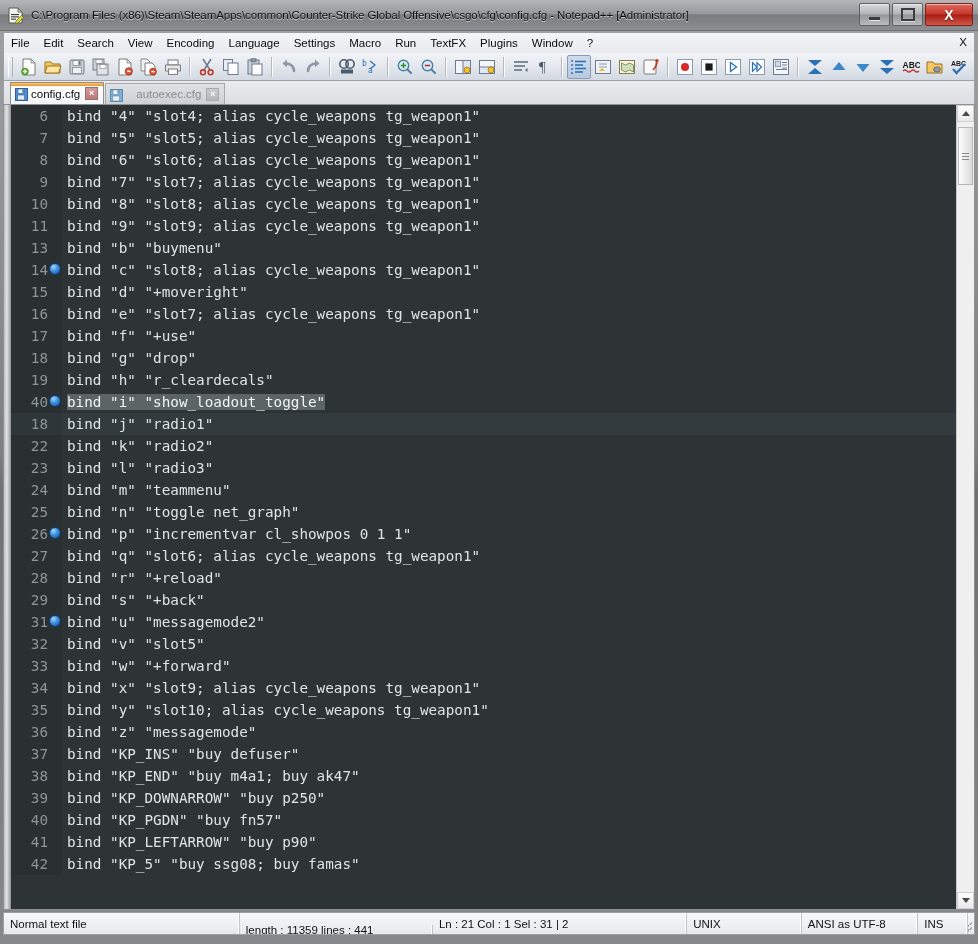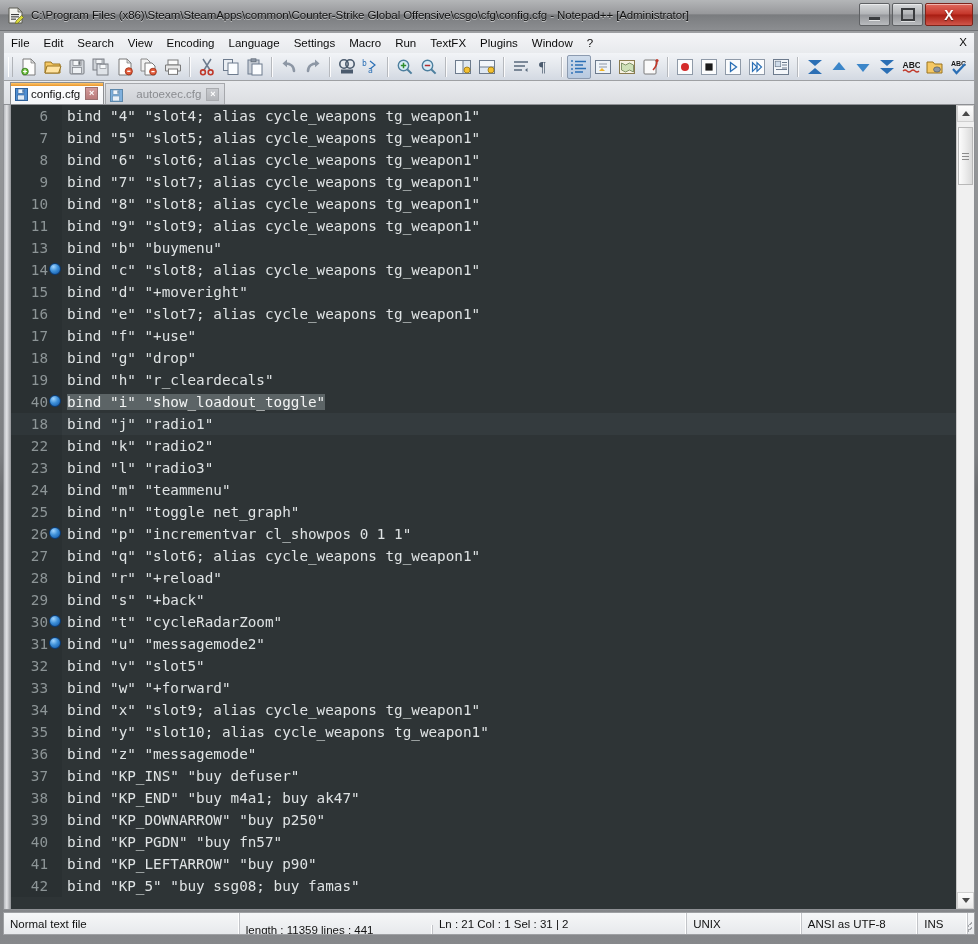--- a/index.html
+++ b/index.html
@@ -746,21 +746,20 @@
           <div class="code-line"><span class="ln">40</span><span class="bookmark-col"><span class="bm-dot"></span></span><span class="code-text"><span class="sel">bind "i" "show_loadout_toggle"</span></span></div>
           <div class="code-line current"><span class="ln">18</span><span class="bookmark-col"></span><span class="code-text">bind "j" "radio1"</span></div>
           <div class="code-line"><span class="ln">22</span><span class="bookmark-col"></span><span class="code-text">bind "k" "radio2"</span></div>
           <div class="code-line"><span class="ln">23</span><span class="bookmark-col"></span><span class="code-text">bind "l" "radio3"</span></div>
           <div class="code-line"><span class="ln">24</span><span class="bookmark-col"></span><span class="code-text">bind "m" "teammenu"</span></div>
           <div class="code-line"><span class="ln">25</span><span class="bookmark-col"></span><span class="code-text">bind "n" "toggle net_graph"</span></div>
           <div class="code-line"><span class="ln">26</span><span class="bookmark-col"><span class="bm-dot"></span></span><span class="code-text">bind "p" "incrementvar cl_showpos 0 1 1"</span></div>
           <div class="code-line"><span class="ln">27</span><span class="bookmark-col"></span><span class="code-text">bind "q" "slot6; alias cycle_weapons tg_weapon1"</span></div>
           <div class="code-line"><span class="ln">28</span><span class="bookmark-col"></span><span class="code-text">bind "r" "+reload"</span></div>
           <div class="code-line"><span class="ln">29</span><span class="bookmark-col"></span><span class="code-text">bind "s" "+back"</span></div>
-          <div class="code-line"><span class="ln">30</span><span class="bookmark-col"><span class="bm-dot"></span></span><span class="code-text">bind "t" "cycleRadarZoom"</span></div>
           <div class="code-line"><span class="ln">31</span><span class="bookmark-col"><span class="bm-dot"></span></span><span class="code-text">bind "u" "messagemode2"</span></div>
           <div class="code-line"><span class="ln">32</span><span class="bookmark-col"></span><span class="code-text">bind "v" "slot5"</span></div>
           <div class="code-line"><span class="ln">33</span><span class="bookmark-col"></span><span class="code-text">bind "w" "+forward"</span></div>
           <div class="code-line"><span class="ln">34</span><span class="bookmark-col"></span><span class="code-text">bind "x" "slot9; alias cycle_weapons tg_weapon1"</span></div>
           <div class="code-line"><span class="ln">35</span><span class="bookmark-col"></span><span class="code-text">bind "y" "slot10; alias cycle_weapons tg_weapon1"</span></div>
           <div class="code-line"><span class="ln">36</span><span class="bookmark-col"></span><span class="code-text">bind "z" "messagemode"</span></div>
           <div class="code-line"><span class="ln">37</span><span class="bookmark-col"></span><span class="code-text">bind "KP_INS" "buy defuser"</span></div>
           <div class="code-line"><span class="ln">38</span><span class="bookmark-col"></span><span class="code-text">bind "KP_END" "buy m4a1; buy ak47"</span></div>
           <div class="code-line"><span class="ln">39</span><span class="bookmark-col"></span><span class="code-text">bind "KP_DOWNARROW" "buy p250"</span></div>
           <div class="code-line"><span class="ln">40</span><span class="bookmark-col"></span><span class="code-text">bind "KP_PGDN" "buy fn57"</span></div>

